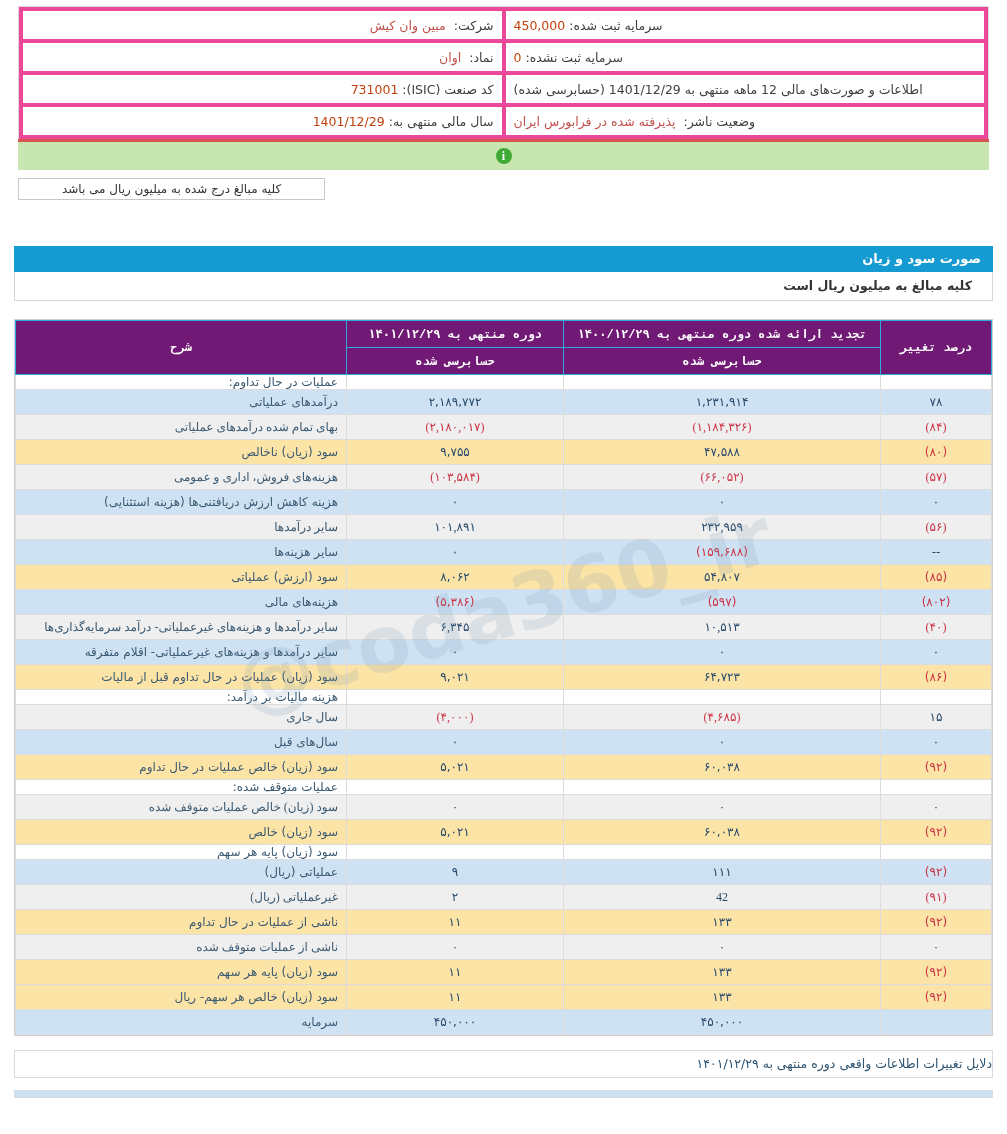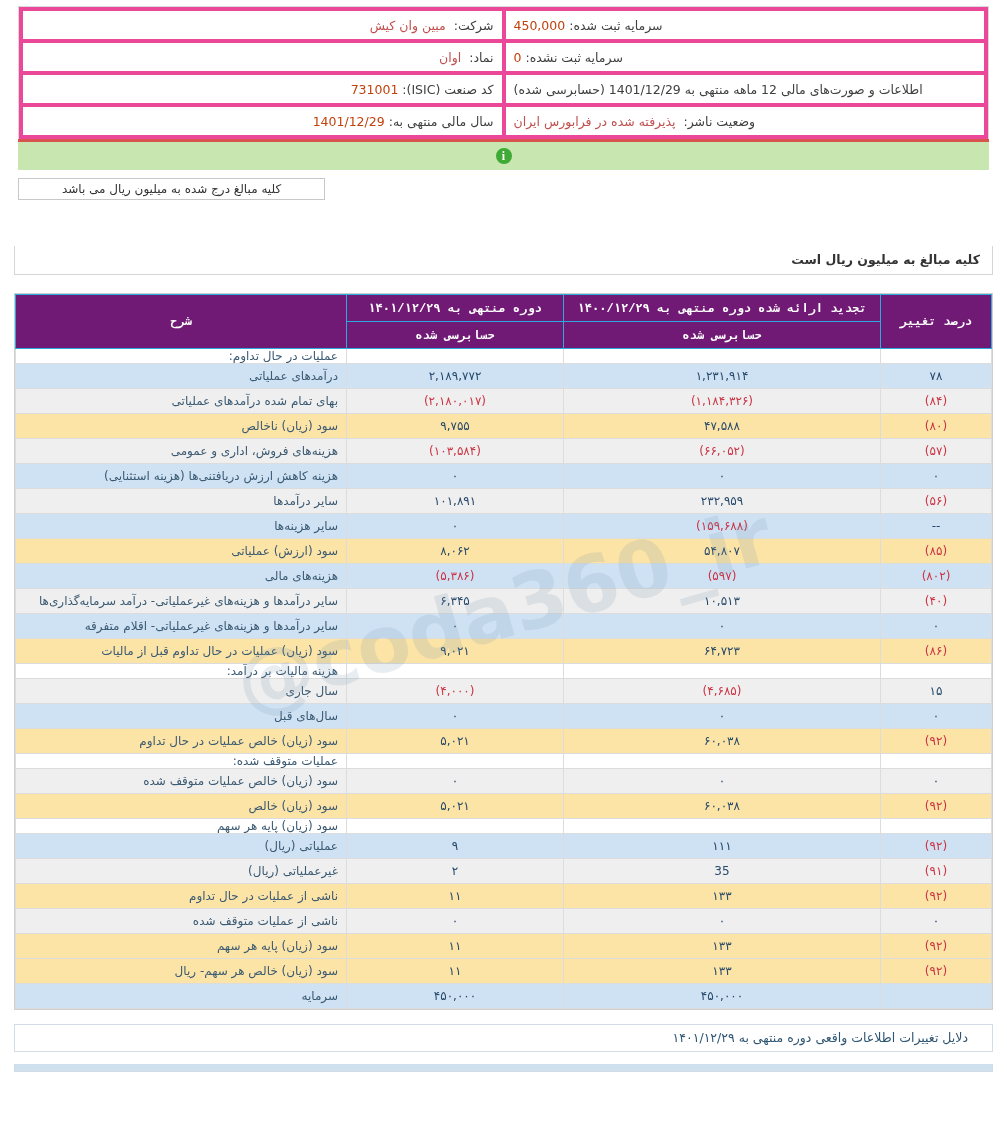--- a/index.html
+++ b/index.html
@@ -135,21 +135,21 @@
     line-height: 26px;
     padding: 0 12px;
     text-align: right;
   }
   .section-sub {
     border: 1px solid #d5d5d5;
     border-top: none;
     background: #ffffff;
     height: 28px;
     line-height: 28px;
-    padding: 0 12px;
+    padding: 0 20px;
     font-size: 12.5px;
     font-weight: bold;
     color: #333333;
     text-align: right;
   }
 
   
   .fin-wrap {
     margin: 18px 14px 0 14px;
     border: 1px solid #cfcfcf;
@@ -188,36 +188,36 @@
   }
   td.num {
     text-align: center;
     direction: ltr;
     color: #27496b;
     white-space: nowrap;
   }
   td.num.neg { color: #cc3344; }
 
   tr.r-blue   td { background: #cfe2f3; }
-  tr.r-gray   td { background: #efefef; }
+  tr.r-gray   td { background: #efefef; font-family: Liberation Serif, serif; }
   tr.r-yellow td { background: #fce4a6; }
   tr.r-cap td { background: #cfe2f3; }
 
   tr.row td { height: 24px; }
 
   
   .footer-wrap {
     margin: 14px 14px 0 14px;
   }
   .footer-row {
     border: 1px solid #d2dce6;
     background: #ffffff;
     height: 26px;
     line-height: 26px;
-    padding: 0 24px;
+    padding: 0 0;
     text-align: right;
     font-size: 12.5px;
     color: #2e5572;
     margin-bottom: 12px;
   }
   .footer-strip {
     background: #cfe0ef;
     height: 7px;
     margin-bottom: 4px;
     border: 1px solid #d2dce6;
@@ -280,20 +280,21 @@
 <div class="red-rule"></div>
 
 <div class="notice">
   <span class="info-icon">i</span>
 </div>
 
 <div class="note-box">کلیه مبالغ درج شده به میلیون ریال می باشد</div>
 <div class="clear"></div>
 
 <div class="section" style="margin-top:46px;">
+  <div class="section-bar">صورت سود و زیان</div>
   <div class="section-sub">کلیه مبالغ به میلیون ریال است</div>
 </div>
 
 <div class="fin-wrap">
   <table class="fin">
     <thead>
       <tr>
         <th class="pct-head" rowspan="2">درصد تغییر</th>
         <th class="prior-head">تجدید ارائه شده دوره منتهی به ۱۴۰۰/۱۲/۲۹</th>
         <th class="cur-head">دوره منتهی به ۱۴۰۱/۱۲/۲۹</th>
@@ -432,21 +433,21 @@
           <td class="desc">سود (زیان) پایه هر سهم</td>
         </tr>
         <tr class="row r-blue">
           <td class="num neg">(۹۲)</td>
           <td class="num">۱۱۱</td>
           <td class="num">۹</td>
           <td class="desc">عملیاتی (ریال)</td>
         </tr>
         <tr class="row r-gray">
           <td class="num neg">(۹۱)</td>
-          <td class="num">35</td>
+          <td class="num">42</td>
           <td class="num">۲</td>
           <td class="desc">غیرعملیاتی (ریال)</td>
         </tr>
         <tr class="row r-yellow">
           <td class="num neg">(۹۲)</td>
           <td class="num">۱۳۳</td>
           <td class="num">۱۱</td>
           <td class="desc">ناشی از عملیات در حال تداوم</td>
         </tr>
         <tr class="row r-gray">

